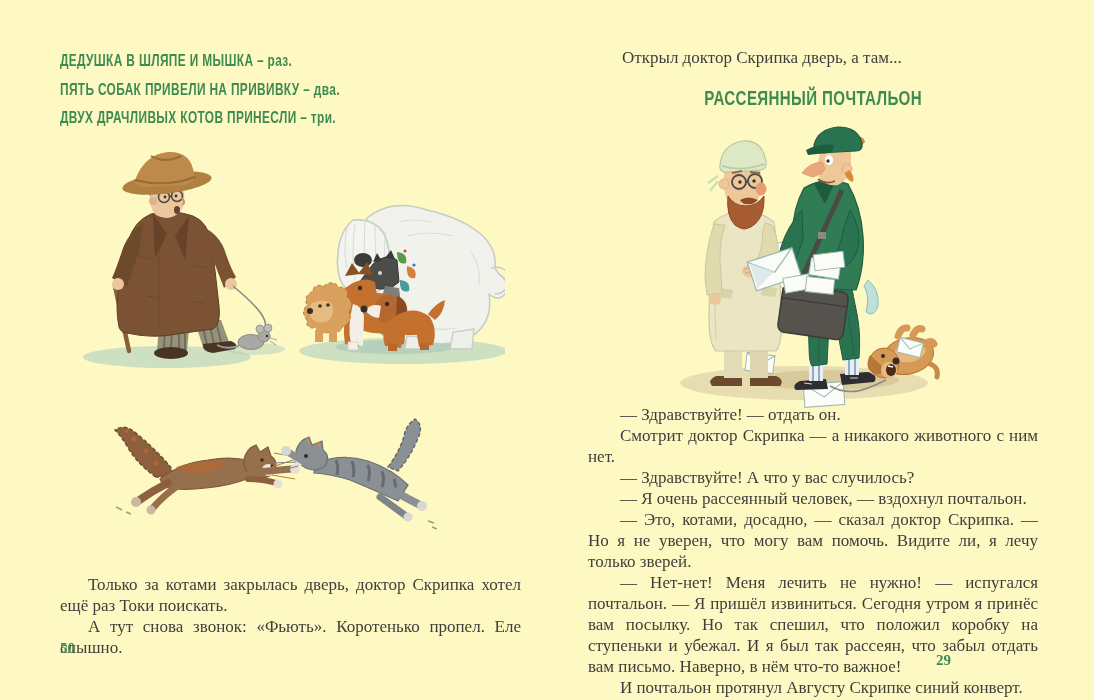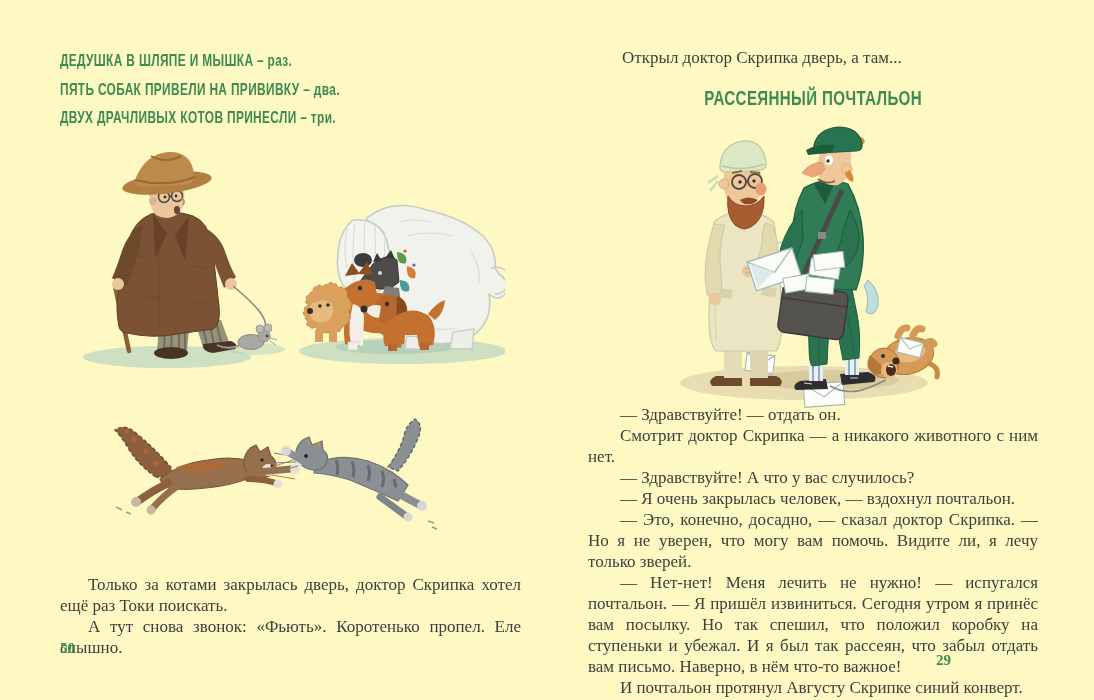--- a/index.html
+++ b/index.html
@@ -403,21 +403,21 @@
       <g transform="rotate(14 238 228)">
         <rect x="226" y="220" width="24" height="15" fill="#fbfbf7" stroke="#9bb8b2" stroke-width="1"></rect>
         <path d="M226 220 L238 229 L250 220" fill="none" stroke="#9bb8b2" stroke-width="1"></path>
       </g>
     </svg>
 
     <div class="bodytext right-body">
       <p>— Здравствуйте! — отдать он.</p>
       <p>Смотрит доктор Скрипка — а никакого животного с ним нет.</p>
       <p>— Здравствуйте! А что у вас случилось?</p>
-      <p>— Я очень закрылась человек, — вздохнул почтальон.</p>
-      <p>— Это, конечно, досадно, — сказал доктор Скрипка. — Но я не уверен, что могу вам помочь. Видите ли, я лечу только зверей.</p>
+      <p>— Я очень рассеянный человек, — вздохнул почтальон.</p>
+      <p>— Это, котами, досадно, — сказал доктор Скрипка. — Но я не уверен, что могу вам помочь. Видите ли, я лечу только зверей.</p>
       <p>— Нет-нет! Меня лечить не нужно! — испугался почтальон. — Я пришёл извиниться. Сегодня утром я принёс вам посылку. Но так спешил, что положил коробку на ступеньки и убежал. И я был так рассеян, что забыл отдать вам письмо. Наверно, в нём что-то важное!</p>
       <p>И почтальон протянул Августу Скрипке синий конверт.</p>
     </div>
 
     <div class="folio folio-right">29</div>
   </section>
 </div>
 
 </body></html>

